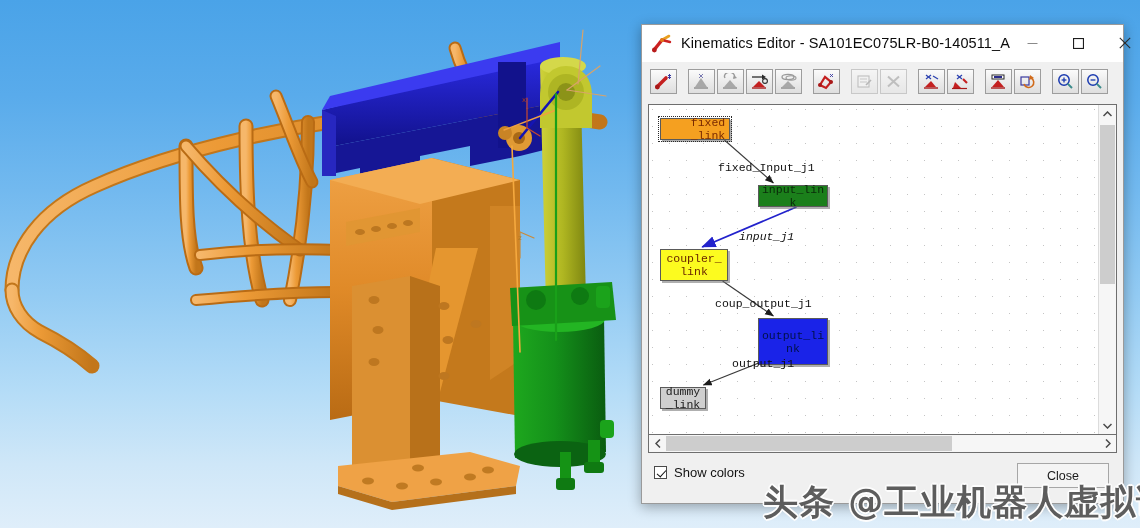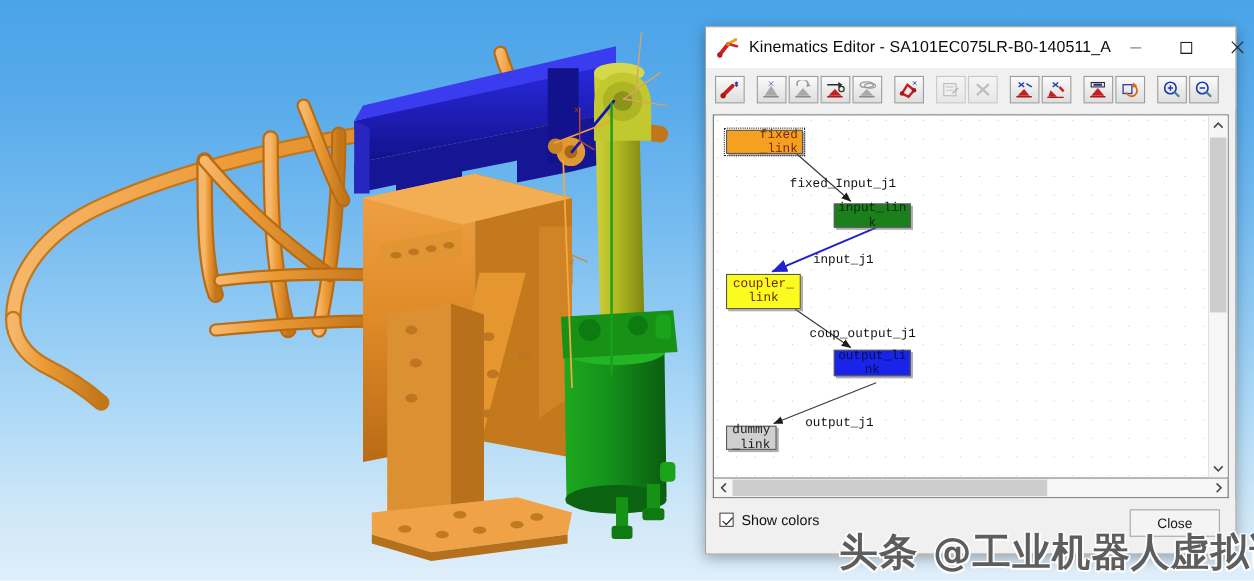--- a/index.html
+++ b/index.html
@@ -186,21 +186,21 @@
   .chkbox::after {
     content: "";
     position: absolute; left: 3.5px; top: 0.5px;
     width: 4px; height: 8px;
     border: solid #111; border-width: 0 1.6px 1.6px 0;
     transform: rotate(42deg);
   }
   .chk-label { font-size: 13px; color: #111; }
   .close-btn {
     position: absolute; right: 14px; top: 10px;
-    width: 82px; height: 25px;
+    width: 92px; height: 25px;
     border: 1px solid #a6a6a6;
     background: #f4f4f4;
     font-size: 12.5px; color: #1a1a1a;
     display: flex; align-items: center; justify-content: center;
     box-sizing: border-box;
   }
 
   
   .watermark {
     position: absolute;
@@ -578,30 +578,30 @@
           </svg>
       <div class="node sel" style="left: 11px; top: 13px; width: 70px; height: 22px; background: rgb(245, 160, 32); color: rgb(122, 42, 0);">
             <span>fixed_link</span>
           </div>
           <div class="node" style="left: 109px; top: 80px; width: 70px; height: 22px; background: rgb(27, 127, 27); color: rgb(10, 42, 10);">
             <span>input_link</span>
           </div>
           <div class="node" style="left: 11px; top: 144px; width: 68px; height: 32px; background: rgb(252, 251, 31); color: rgb(106, 40, 0);">
             <span>coupler_link</span>
           </div>
-          <div class="node" style="left: 109px; top: 213px; width: 70px; height: 24px; background: rgb(26, 35, 232); color: rgb(0, 17, 74);">
+          <div class="node" style="left: 109px; top: 213px; width: 70px; height: 47px; background: rgb(26, 35, 232); color: rgb(0, 17, 74);">
             <span>output_link</span>
           </div>
           <div class="node" style="left: 11px; top: 282px; width: 46px; height: 22px; background: rgb(207, 207, 207); color: rgb(26, 26, 26);">
             <span>dummy_link</span>
           </div>
           <div class="edge-label" style="left: 69px; top: 56px;">fixed_Input_j1</div>
-          <div class="edge-label" style="left: 90px; top: 125px;">input_j1</div>
-          <div class="edge-label" style="left: 66px; top: 192px; margin-left: 21px;">coup_output_j1</div>
-          <div class="edge-label" style="left: 83px; top: 273px;">output_j1</div>
+          <div class="edge-label" style="left: 90px; top: 125px; font-style: italic;">input_j1</div>
+          <div class="edge-label" style="left: 66px; top: 192px;">coup_output_j1</div>
+          <div class="edge-label" style="left: 83px; top: 252px;">output_j1</div>
         </div>
       <div class="vscroll">
         <div class="sb-arrow">
           <svg width="9" height="6" viewBox="0 0 9 6">
               <path d="M0.5,5 L4.5,1 L8.5,5" fill="none" stroke="#4a4a4a" stroke-width="1.5"></path>
             </svg>
         </div>
         <div class="sb-track">
           <div class="sb-thumb" id="vthumb" style="top: 1%; height: 54%;"></div>
         </div>

